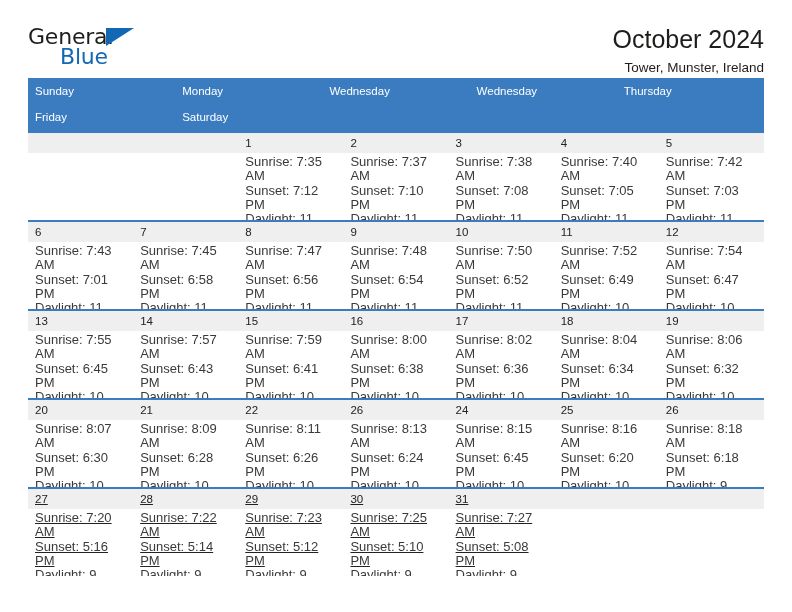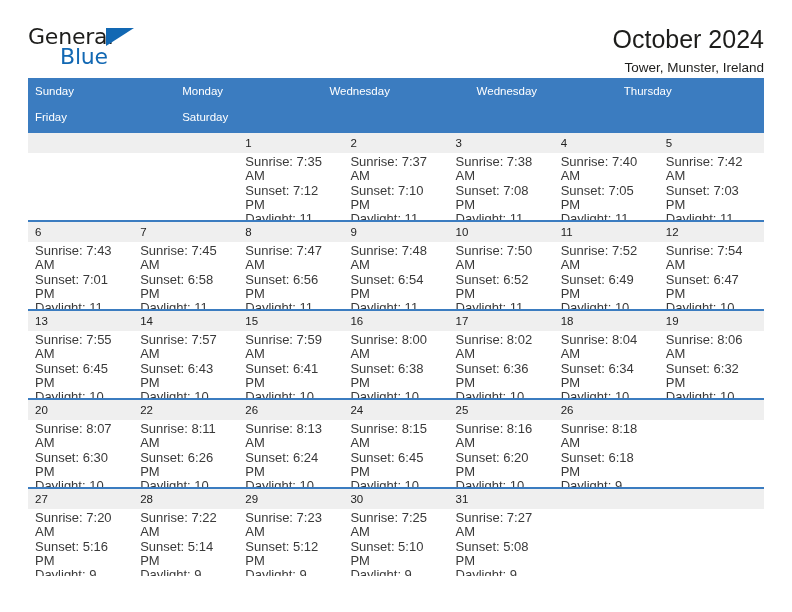--- a/index.html
+++ b/index.html
@@ -103,21 +103,21 @@
   }
 
   .week {
     display: grid;
     grid-template-columns: repeat(7, 1fr);
     border-top: 2px solid #3b7cc0;
     height: 89px;
     box-sizing: border-box;
     position: relative;
   }
-  .week.last { height: 89px; }
+  .week.last { height: 89px; text-decoration: underline; }
   .week::before {
     content: "";
     position: absolute;
     left: 0;
     right: 0;
     top: 0;
     height: 20px;
     background: #efefef;
   }
   .day {
@@ -304,20 +304,26 @@
     </div>
 
     <div class="week">
       <div class="day">
           <span class="daynum">20</span>
           <div class="info">Sunrise: 8:07 AM
 Sunset: 6:30 PM
 Daylight: 10 hours and 22 minutes.</div>
         </div>
       <div class="day">
+          <span class="daynum">21</span>
+          <div class="info">Sunrise: 8:09 AM
+Sunset: 6:28 PM
+Daylight: 10 hours and 18 minutes.</div>
+        </div>
+      <div class="day">
           <span class="daynum">22</span>
           <div class="info">Sunrise: 8:11 AM
 Sunset: 6:26 PM
 Daylight: 10 hours and 14 minutes.</div>
         </div>
       <div class="day">
           <span class="daynum">26</span>
           <div class="info">Sunrise: 8:13 AM
 Sunset: 6:24 PM
 Daylight: 10 hours and 10 minutes.</div>

